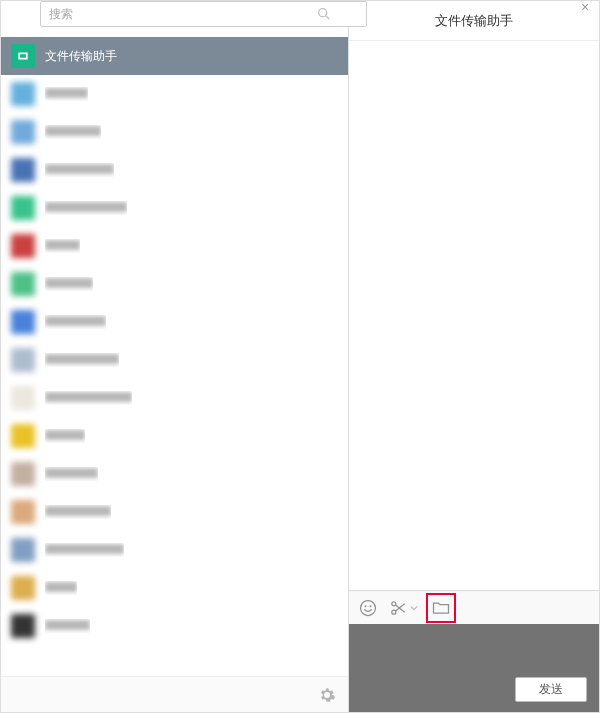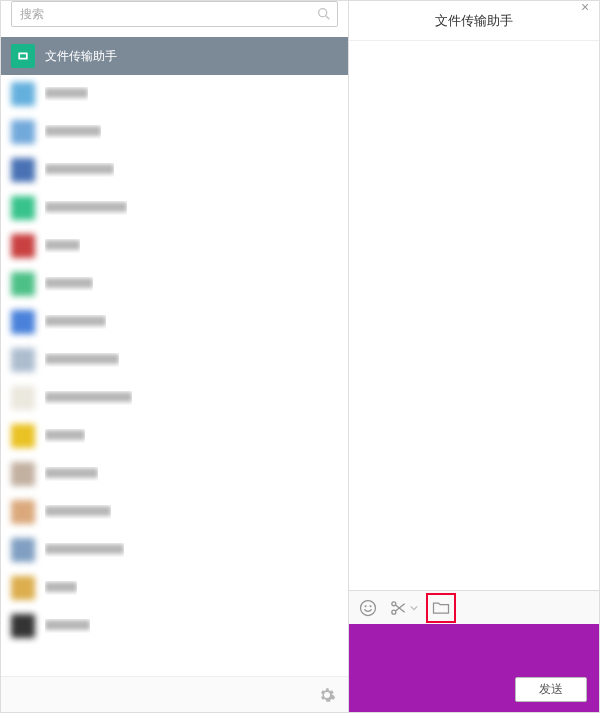--- a/index.html
+++ b/index.html
@@ -10,21 +10,21 @@
 
 
 .left-header { height: 40px; display: flex; align-items: center; padding: 0 12px; }
 .logo { width: 20px; height: 20px; margin-right: 8px; }
 .username { font-size: 14px; color: #444; font-weight: 500; }
 .new-chat { margin-left: auto; width: 22px; height: 22px; opacity: .6; cursor: pointer; }
 
 
 .search-wrap { padding: 0 10px 10px; }
 .search-box { position: relative; }
-.search-input { width: 100%; height: 26px; border: 1px solid #ccc; border-radius: 2px; padding: 0 28px 0 8px; font-size: 12px; color: #333; outline: none; }
+.search-input { width: 100%; height: 26px; border: 1px solid #ccc; border-radius: 2px; padding: 0 28px 0 8px; font-size: 12px; color: #333; outline: none; margin-left: 29px; }
 .search-input::placeholder { color: #aaa; }
 .search-icon { position: absolute; right: 6px; top: 5px; width: 16px; height: 16px; opacity: .5; pointer-events: none; }
 
 
 .chat-list { flex: 1; overflow: hidden; }
 .chat-item { height: 38px; display: flex; align-items: center; padding: 0 10px; cursor: pointer; }
 .chat-item.active { background: #7c8a98; color: #fff; }
 .avatar { width: 24px; height: 24px; margin-right: 10px; border-radius: 2px; flex-shrink: 0; display: flex; align-items: center; justify-content: center; }
 .chat-name { font-size: 12px; white-space: nowrap; overflow: hidden; text-overflow: ellipsis; }
 .blur { filter: blur(3px); opacity: .85; }
@@ -37,21 +37,21 @@
 
 .right-header { height: 40px; display: flex; align-items: center; justify-content: center; border-bottom: 1px solid #eee; position: relative; }
 .right-title { font-size: 13px; color: #333; }
 .close-icon { position: absolute; right: 4px; top: -1px; width: 14px; height: 14px; cursor: pointer; opacity: .5; font-size: 14px; line-height: 1; }
 .messages { flex: 1; background: #fff; }
 .toolbar { height: 34px; border-top: 1px solid #ddd; display: flex; align-items: center; padding: 0 8px; gap: 8px; background: #f9f9f9; }
 .tool { width: 22px; height: 22px; display: inline-flex; align-items: center; justify-content: center; cursor: pointer; opacity: .7; }
 .tool-wrap { display: inline-flex; align-items: center; }
 .dropdown-arrow { width: 8px; height: 8px; opacity: .5; margin-left: 1px; }
 .highlight-box { border: 2px solid #e03; padding: 2px; display: inline-flex; align-items: center; justify-content: center; }
-.input-area { height: 88px; background: #a21caf; padding: 8px; position: relative; }
+.input-area { height: 88px; background: #737373; padding: 8px; position: relative; }
 .send-btn { position: absolute; right: 12px; bottom: 10px; width: 72px; height: 25px; border: 1px solid #bbb; background: #fff; font-size: 12px; color: #555; cursor: pointer; border-radius: 2px; }
 
 svg { display: block; }
 </style>
 </head>
 <body>
 
 <div class="app">
 
   <div class="left">

